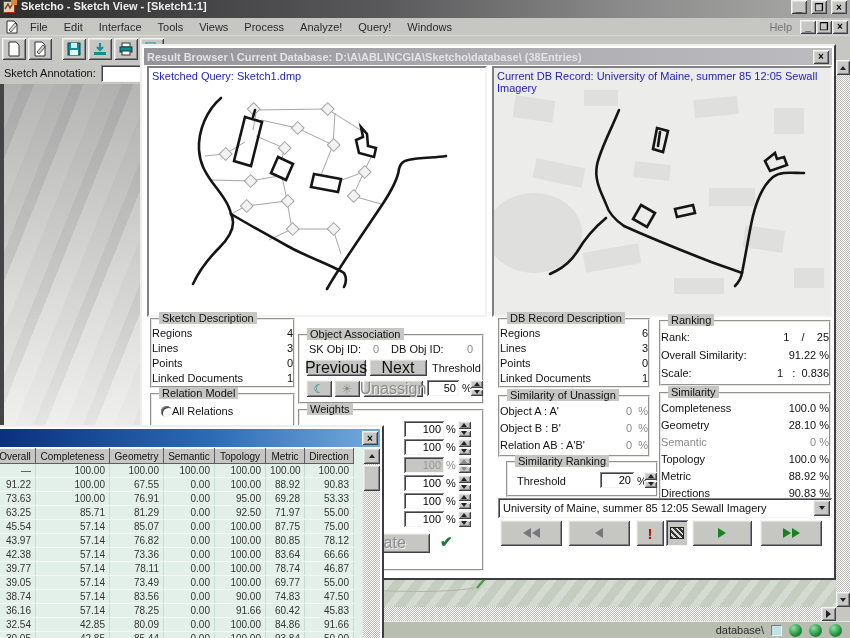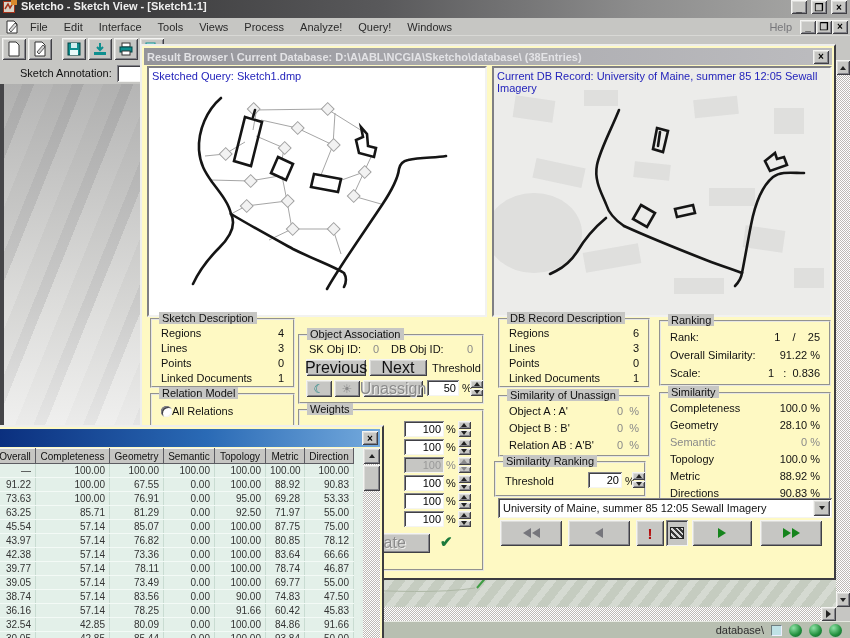--- a/index.html
+++ b/index.html
@@ -5,27 +5,27 @@
   * { margin:0; padding:0; box-sizing:border-box; }
   body { background:#555; font-family:"Liberation Sans", sans-serif; }
   .screen{ position:relative; width:850px; height:638px; background:#c6c6c3;
     overflow:hidden; font-size:11px; color:#111; }
 
   
   .raised{ background:#c6c6c3;
     box-shadow: inset 1px 1px 0 #f4f4f2, inset -1px -1px 0 #404045, inset 2px 2px 0 #dcdcd9, inset -2px -2px 0 #84848a; }
   .sunken{ background:#fff;
     box-shadow: inset 1px 1px 0 #84848a, inset -1px -1px 0 #f4f4f2, inset 2px 2px 0 #404045; }
-  .winframe{ background:#fef9c3; border:2px solid; border-color:#eeeeec #3c3c40 #3c3c40 #eeeeec; }
+  .winframe{ background:#ffffff; border:2px solid; border-color:#eeeeec #3c3c40 #3c3c40 #eeeeec; }
   .group{ position:absolute; border:2px groove #e6e6e3; }
   .group>.gtitle{ position:absolute; top:-8px; left:7px; background:#c6c6c3; padding:0 3px; }
 
   .winbtn{ width:16px; height:14px; display:flex; align-items:center; justify-content:center;
     font-size:10px; font-weight:bold; color:#000; }
-  .kv{ display:flex; justify-content:space-between; padding:1px 9px; line-height:13px; }
+  .kv{ display:flex; justify-content:space-between; padding:1px 0; line-height:13px; }
   .gray{ color:#8a8a8a; }
   .pre{ white-space:pre; }
   .btn{ display:flex; align-items:center; justify-content:center; font-size:16px; }
   .btn.disabled{ color:#8b8b8b; text-shadow:1px 1px 0 #f2f2f0; }
 
   .spin{ width:13px; height:16px; display:flex; flex-direction:column; gap:1px; }
   .spin .s{ flex:1; display:flex; align-items:center; justify-content:center; }
   .tri-up{ width:0;height:0;border-left:3px solid transparent;border-right:3px solid transparent;border-bottom:4px solid #222; }
   .tri-dn{ width:0;height:0;border-left:3px solid transparent;border-right:3px solid transparent;border-top:4px solid #222; }
 
@@ -36,21 +36,21 @@
   .app-titlebar .caption{ flex:1; }
   .menu-bar{ position:absolute; left:0; top:18px; width:850px; height:18px; background:#c6c6c3;
     display:flex; align-items:center; padding-left:2px; z-index:3; border-bottom:1px solid #d8d8d5;}
   .menu-item{ padding:2px 8px; color:#2a2a2a; }
   .toolbar{ position:absolute; left:0; top:36px; width:850px; height:26px; background:#c6c6c3;
     display:flex; align-items:center; padding-left:2px; gap:2px; z-index:2;}
   .tool-btn{ width:24px; height:22px; display:flex; align-items:center; justify-content:center; }
   .tool-sep{ width:6px; height:22px; }
   .annotation-row{ position:absolute; left:0; top:62px; width:850px; height:22px; background:#c6c6c3;
     display:flex; align-items:center; z-index:2;}
-  .annotation-row label{ margin-left:20px; }
+  .annotation-row label{ margin-left:4px; }
   .annotation-row input{ margin-left:5px; width:150px; height:17px; border:0; padding:0 3px; font:inherit; }
 
   
   .canvas{ position:absolute; left:0; top:84px; width:850px; height:523px; background:#dededb; z-index:1; }
   .canvas-left{ position:absolute; left:0; top:0; width:145px; height:100%;
     border-left:4px solid #454548;
     background:
       linear-gradient(180deg, rgba(110,110,112,.38), rgba(190,190,190,.12) 42%, rgba(255,255,255,.55) 68%),
       repeating-linear-gradient(112deg,#d9d9d7 0 17px,#cccccb 17px 28px,#e1e1df 28px 46px),
       #d8d8d6; }
@@ -501,21 +501,21 @@
             <span>Object B : B'</span>
             <span class="gray pre">0  %</span>
           </div>
         <div class="kv" style="line-height:15px">
             <span>Relation AB : A'B'</span>
             <span class="gray pre">0  %</span>
           </div>
       </div>
     </div>
 
-    <div class="group" style="left:352px;top:415px;width:152px;height:36px">
+    <div class="group" style="left:364px;top:415px;width:152px;height:36px">
       <span class="gtitle">Similarity Ranking</span>
       <span style="position:absolute;left:9px;top:12px">Threshold</span>
       <input class="field sunken" style="position: absolute; left: 92px; top: 9px; width: 34px;" value="20">
       <span style="position:absolute;left:129px;top:12px">%</span>
       <div class="spin" style="position:absolute;left:136px;top:9px">
         <span class="s raised">
             <span class="tri-up"></span>
           </span>
         <span class="s raised">
             <span class="tri-dn"></span>

